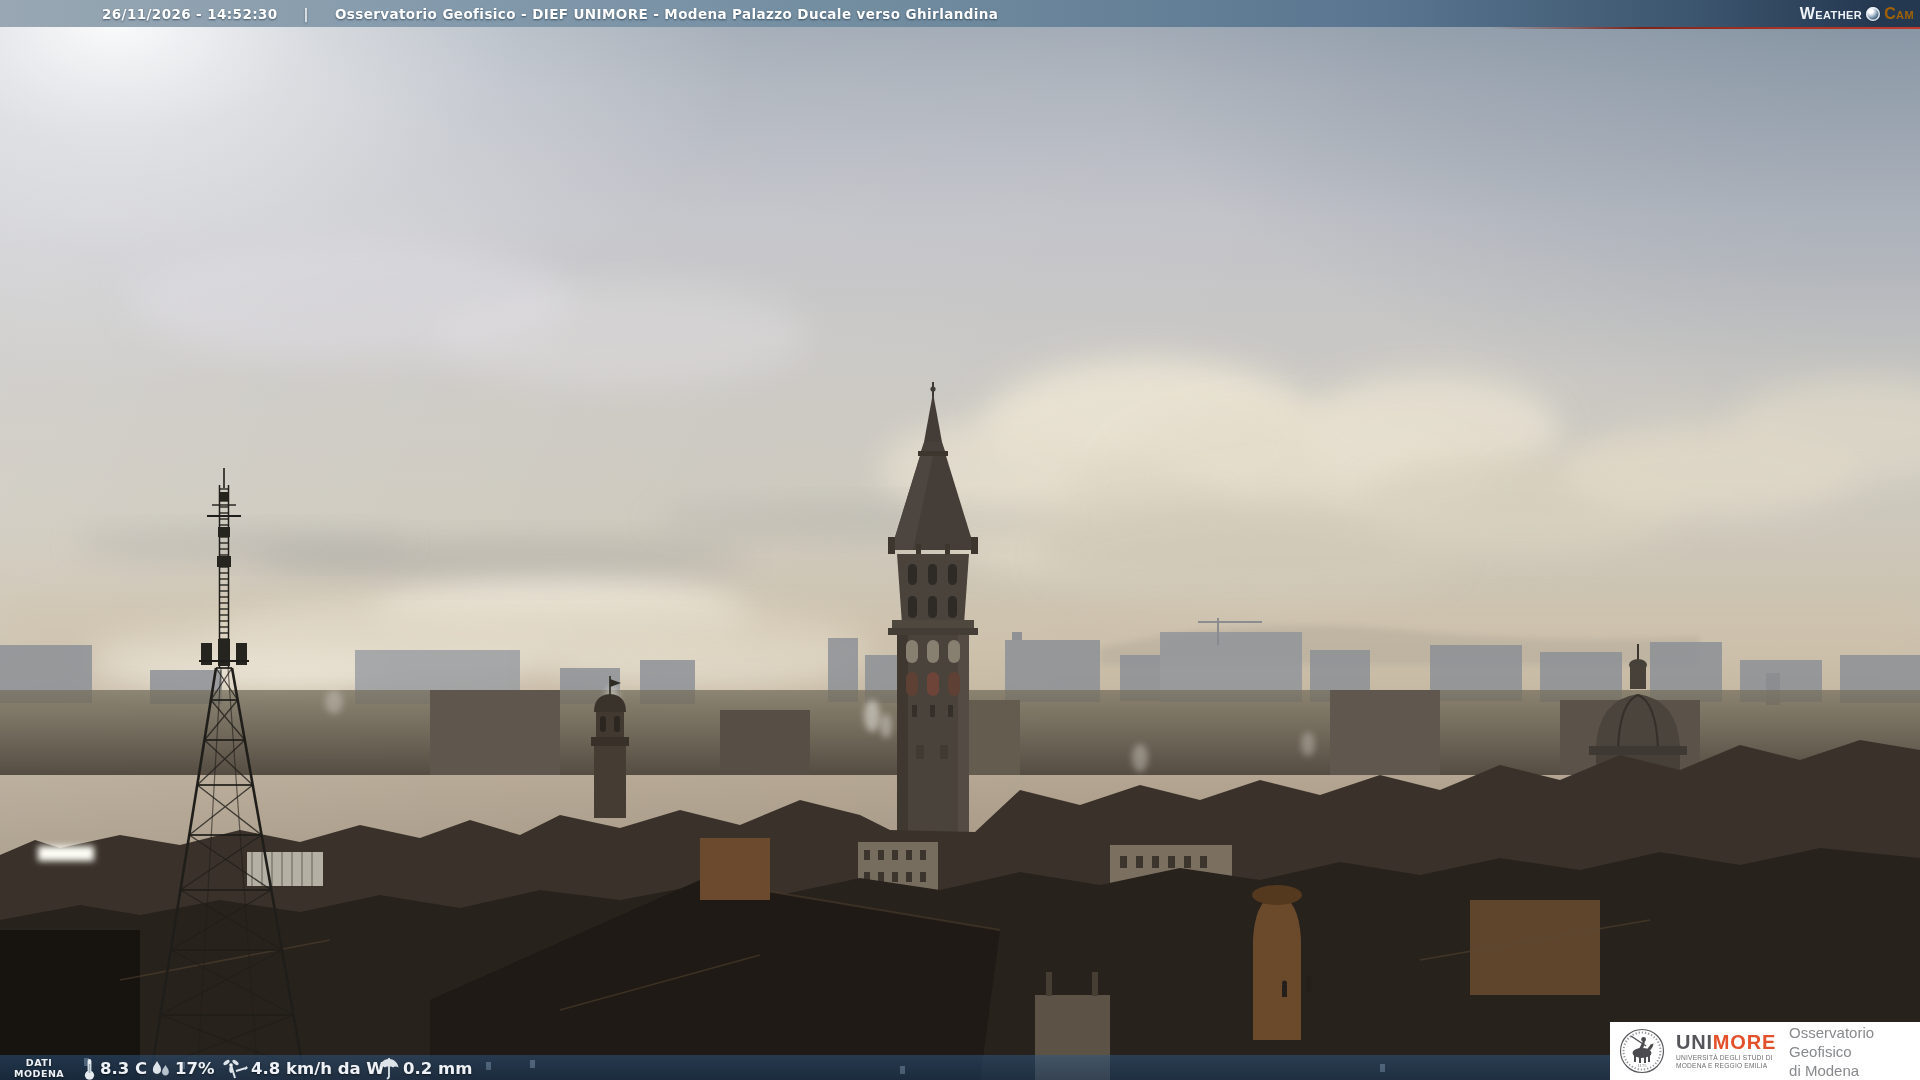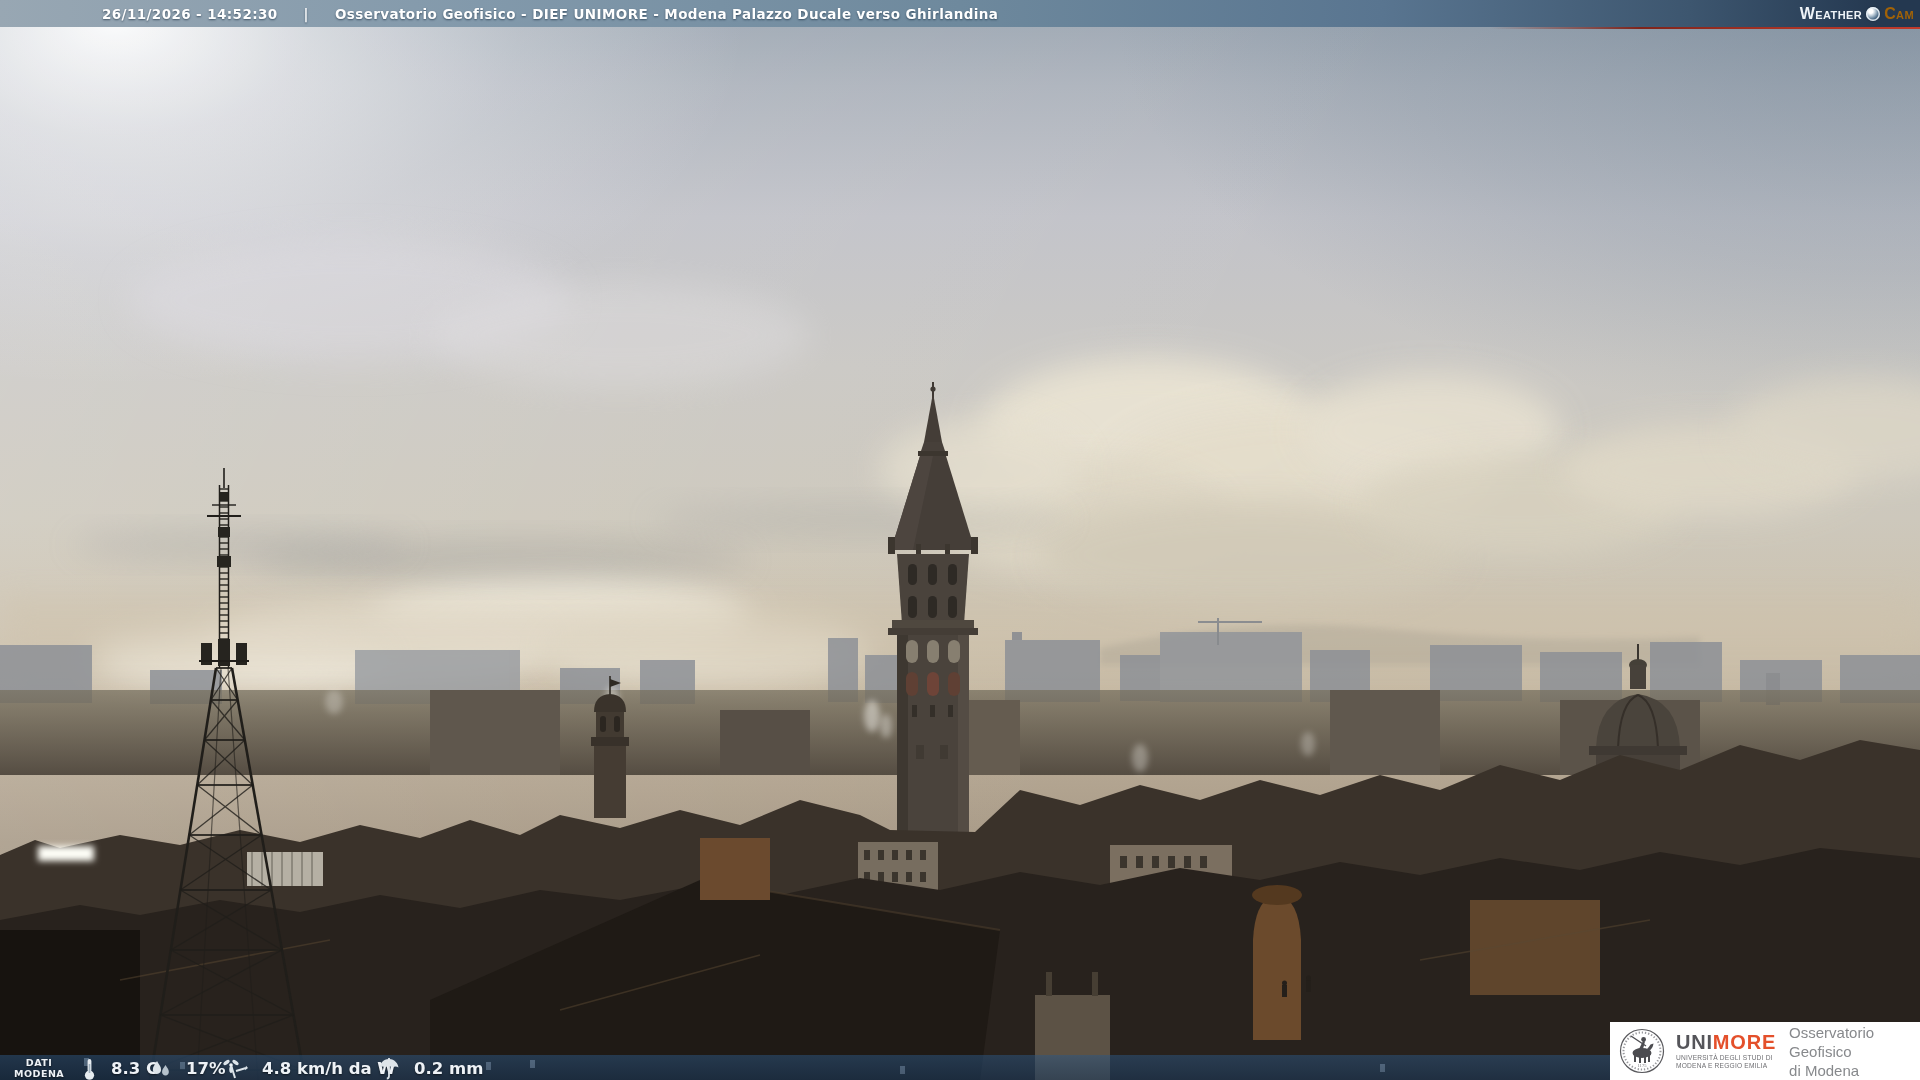--- a/index.html
+++ b/index.html
@@ -35,21 +35,21 @@
   
   .bottombar{position:absolute;left:0;right:0;top:1055px;height:27px;z-index:5;
     background:linear-gradient(180deg,rgba(44,86,130,.52) 0%,rgba(24,54,88,.58) 100%);}
   .wx-item{position:absolute;top:0;height:27px;display:flex;align-items:center;color:#eef2f6;
     font-family:"DejaVu Sans",sans-serif;font-weight:bold;text-shadow:0 1px 2px rgba(0,0,0,.55);white-space:nowrap;}
   .wx-label{left:14px;flex-direction:column;justify-content:center;font-size:9.5px;line-height:10.5px;letter-spacing:.5px;text-align:center;}
   .wx-temp{left:82px;}
   .wx-hum{left:150px;}
   .wx-wind{left:222px;}
   .wx-rain{left:378px;}
-  .wx-val{font-size:16.5px;margin-left:14px;}
+  .wx-val{font-size:16.5px;margin-left:3px;}
   .wx-ic{display:block;}
 
   
   .unibox{position:absolute;left:1610px;top:1022px;width:310px;height:58px;background:#ffffff;z-index:6;
     display:flex;align-items:center;cursor:pointer;}
   .seal{margin-left:9px;flex:0 0 auto;}
   .uni-block{margin-left:11px;flex:0 0 auto;}
   .uni-line{font-size:20px;font-weight:700;letter-spacing:.8px;line-height:20px;}
   .uni-uni{color:#55555a;}
   .uni-more{color:#e4502b;}

